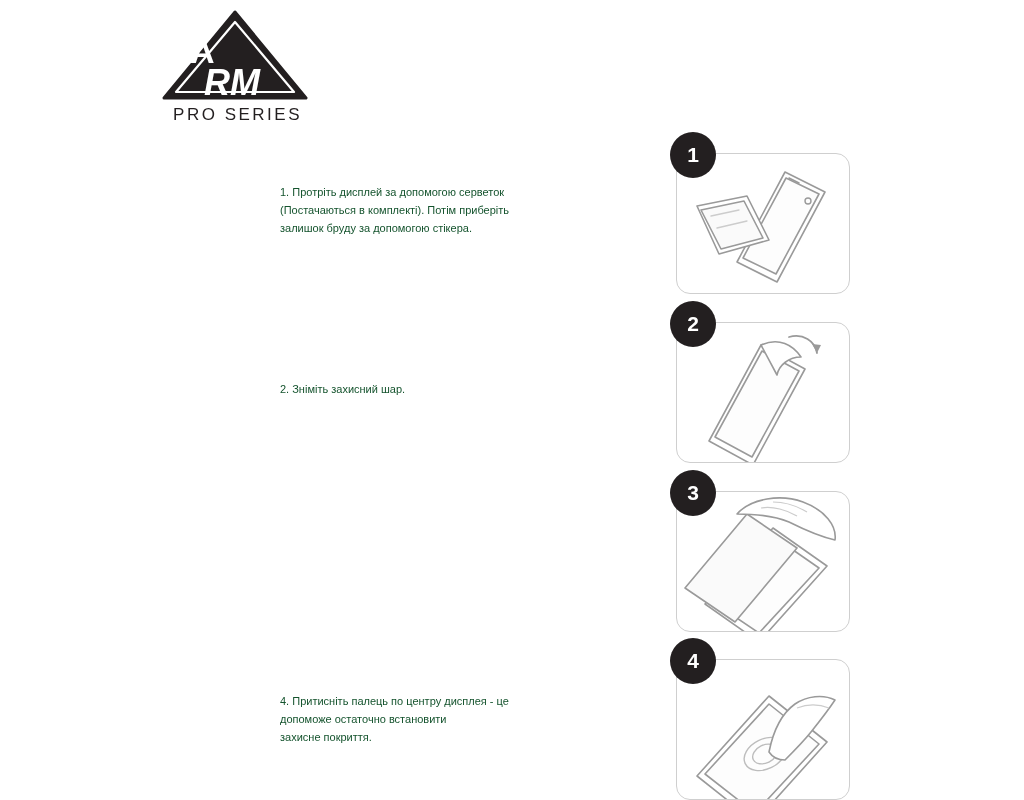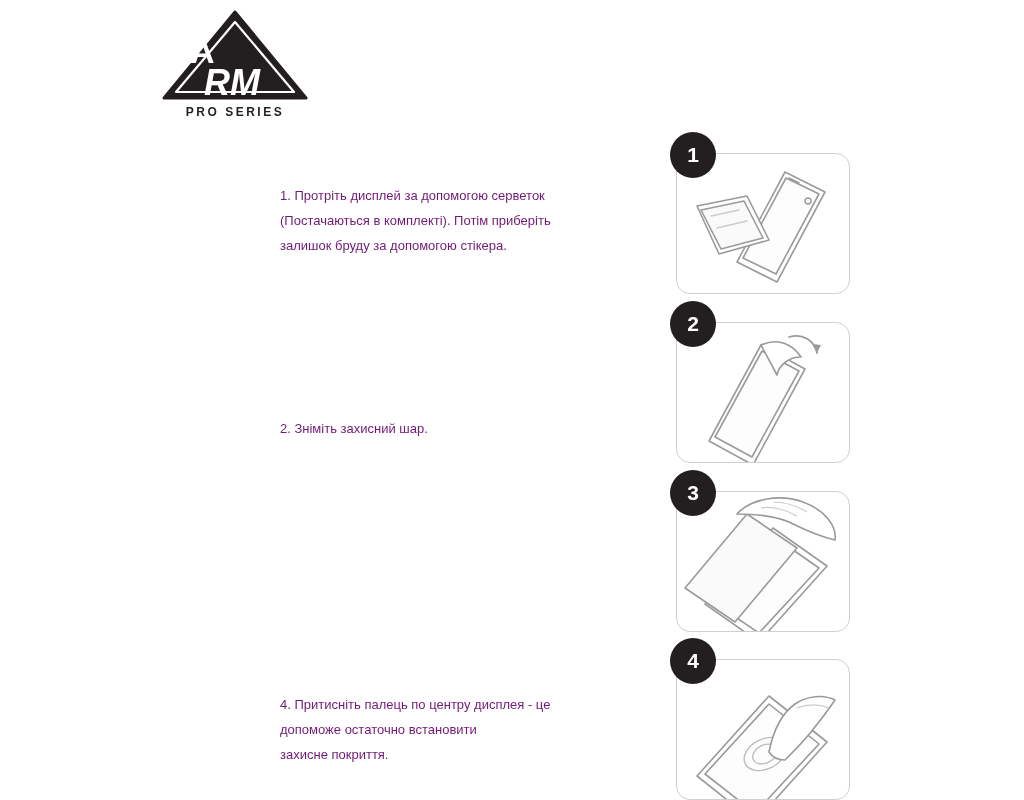--- a/index.html
+++ b/index.html
@@ -54,43 +54,43 @@
     font-weight: bold;
     color: #ffffff;
     font-family: "Liberation Sans", sans-serif;
     font-style: italic;
   }
   .logo-sub {
     position: absolute;
     left: 8px;
     top: 95px;
     width: 134px;
-    text-align: center;
-    font-size: 12px;
-    font-weight: bold;
+    text-align: right;
+    font-size: 17px;
+    font-weight: normal;
     letter-spacing: 2.5px;
     color: #231f20;
     font-family: "Liberation Sans", sans-serif;
   }
 
   
   .title {
     position: absolute;
     left: 312px;
     top: 50px;
     font-size: 27px;
     font-weight: bold;
     letter-spacing: 1.2px;
     color: #231f20;
   }
   .step-text {
     position: absolute;
-    font-size: 13px;
-    line-height: 25px;
-    color: #701a75;
+    font-size: 11px;
+    line-height: 18px;
+    color: #14532d;
     white-space: pre-line;
   }
 
   .badge {
     position: absolute;
     width: 46px;
     height: 46px;
     border-radius: 50%;
     background: #231f20;
     color: #ffffff;
@@ -150,21 +150,21 @@
 
       <g stroke="#9a9a9a" stroke-width="1.6" fill="#ffffff" stroke-linejoin="round">
         <path d="M20 52 L70 42 L92 86 L42 100 Z"></path>
         <path d="M24 56 L67 47 L86 84 L44 95 Z" fill="#fafafa"></path>
       </g>
       <path d="M34 62 L62 56" stroke="#cccccc" stroke-width="1.3" stroke-linecap="round"></path>
       <path d="M40 74 L70 67" stroke="#cccccc" stroke-width="1.3" stroke-linecap="round"></path>
     </svg>
   </div>
 
-  <div class="step-text" style="left:280px; top:380px; width:390px;margin-top:36px;">2. Знiмiть захисний шар.</div>
+  <div class="step-text" style="left:280px; top:380px; width:390px;">2. Знiмiть захисний шар.</div>
 
   <div class="badge" style="left:670px; top:301px;">2</div>
 
   <div class="illus-box" style="left:676px; top:322px; width:172px; height:139px;">
     <svg class="illus-svg" width="172" height="139" viewBox="0 0 172 139">
       <g stroke="#9a9a9a" stroke-width="1.6" fill="#ffffff" stroke-linejoin="round">
         <path d="M32 118 L84 22 L128 46 L76 142 Z"></path>
         <path d="M38 114 L85 28 L122 48 L75 134 Z" fill="#fdfdfd"></path>
       </g>
       <line x1="88" y1="28" x2="98" y2="33" stroke="#9a9a9a" stroke-width="1.6" stroke-linecap="round"></line>

